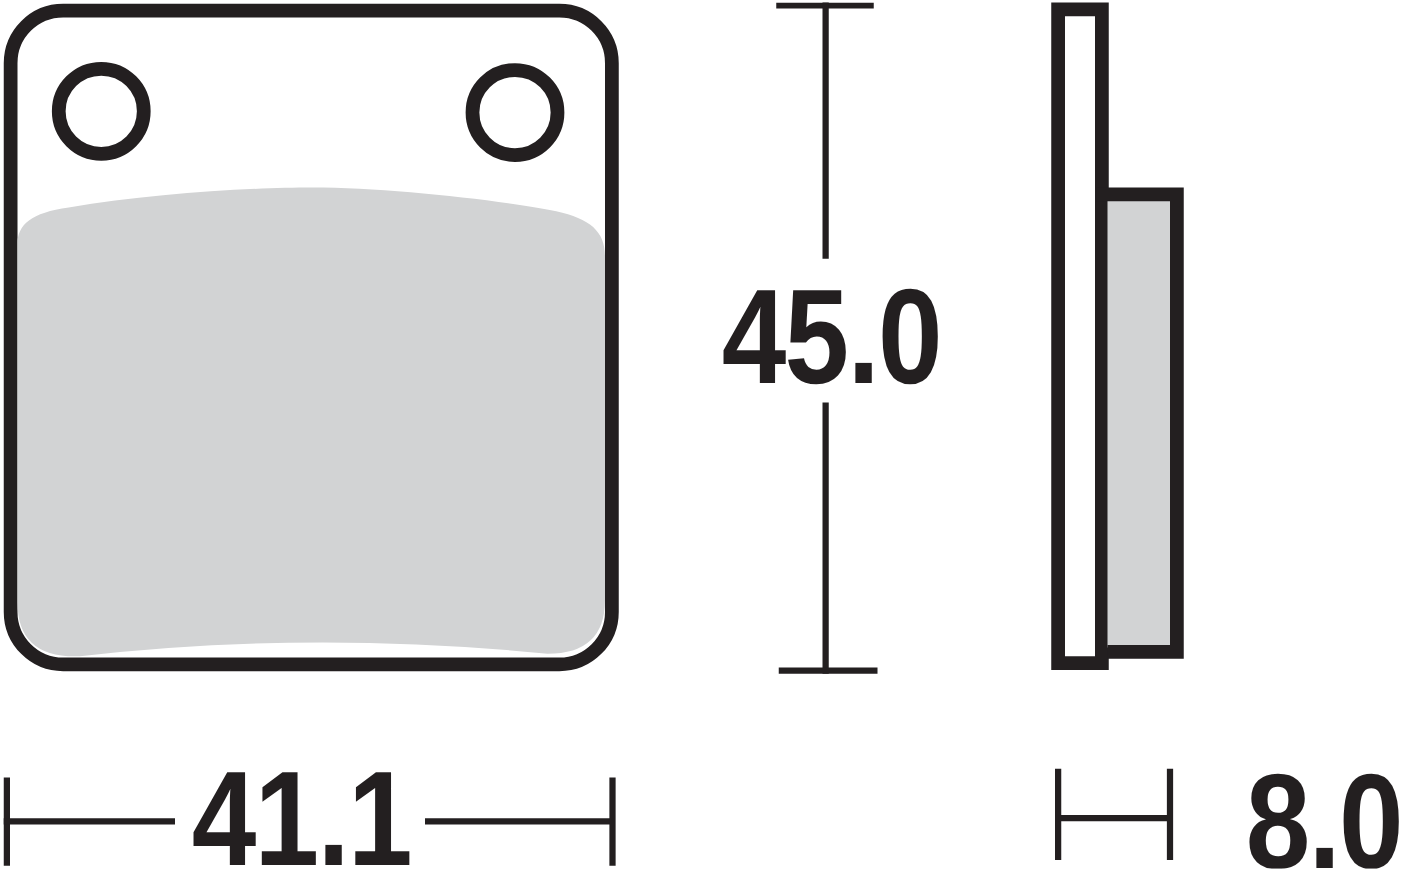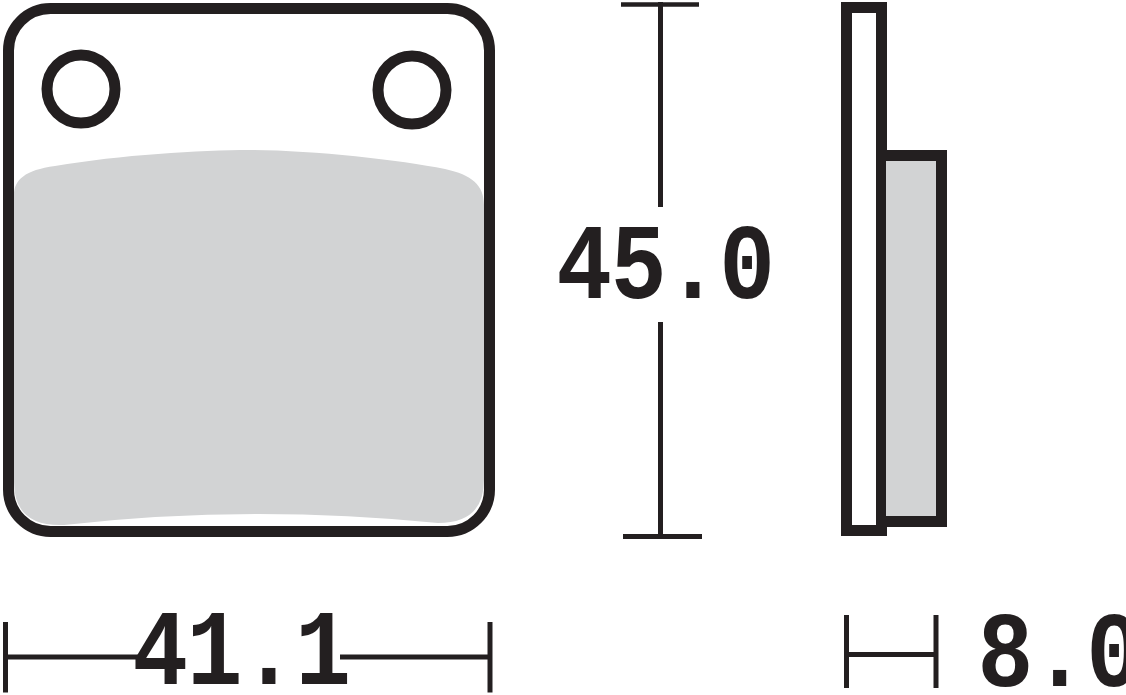--- a/index.html
+++ b/index.html
@@ -6,21 +6,21 @@
     margin: 0;
     padding: 0;
     background: #ffffff;
   }
   .canvas {
     position: relative;
     width: 1126px;
     height: 695px;
     background: var(--bg-color, #ffffff);
     overflow: hidden;
-    font-family: Liberation Mono, monospace;
+    font-family: Liberation Sans, sans-serif;
   }
   .drawing-svg {
     position: absolute;
     left: 0;
     top: 0;
   }
   .outline {
     fill: var(--plate-color, #ffffff);
     stroke: var(--line-color, #231f20);
   }

